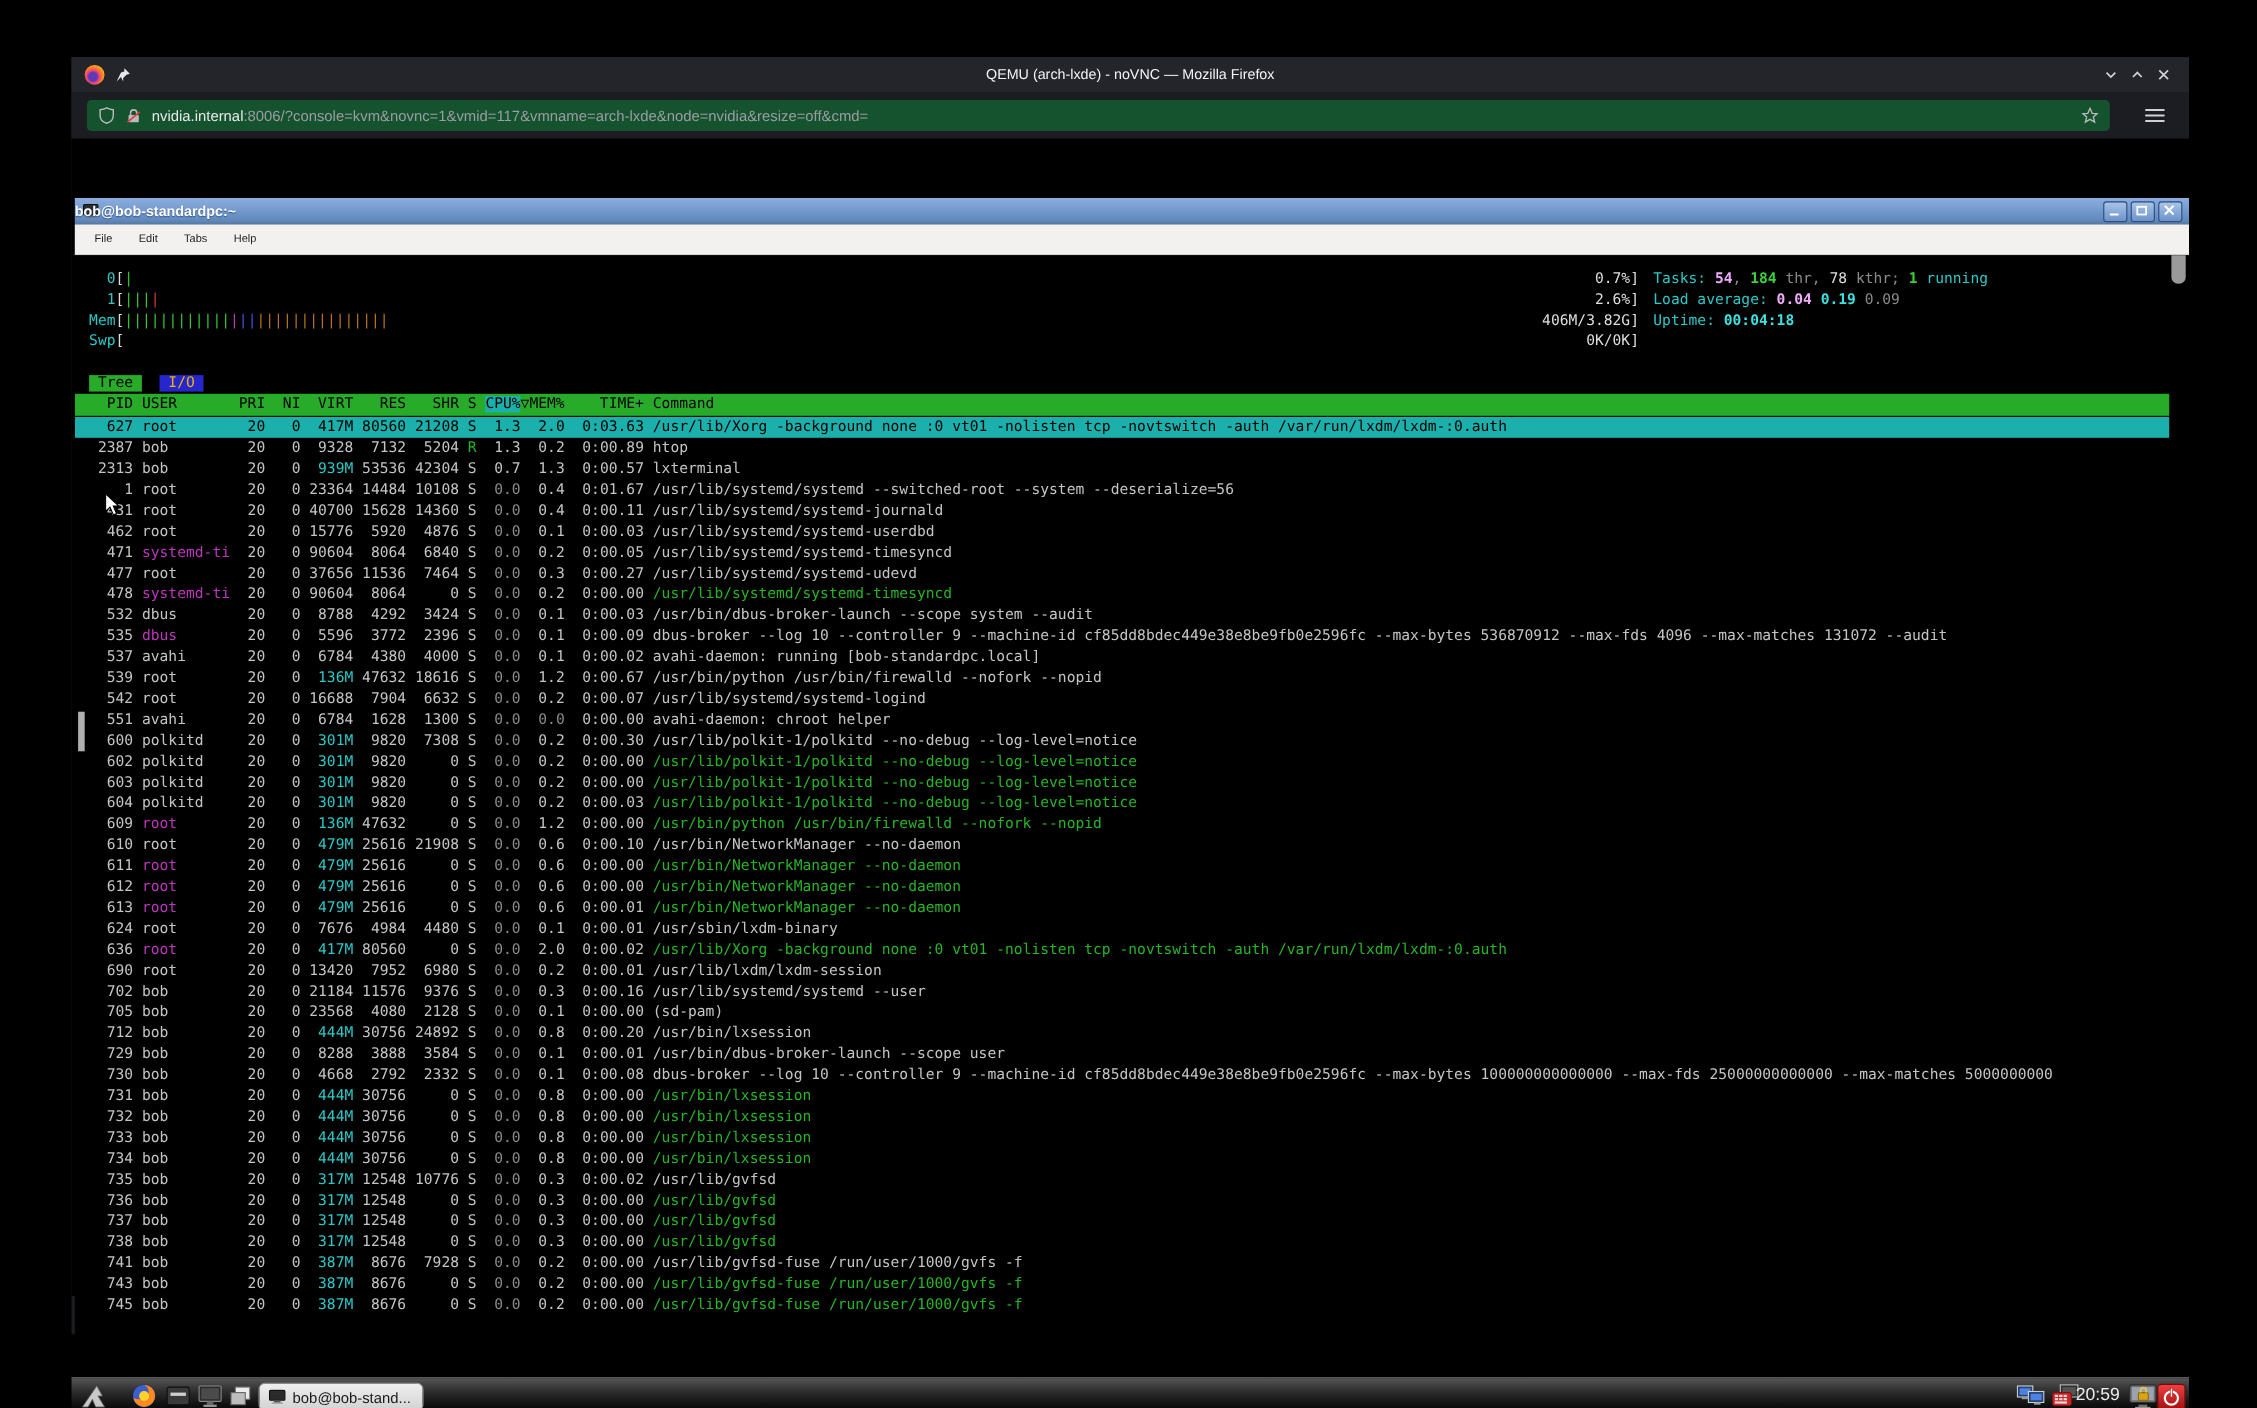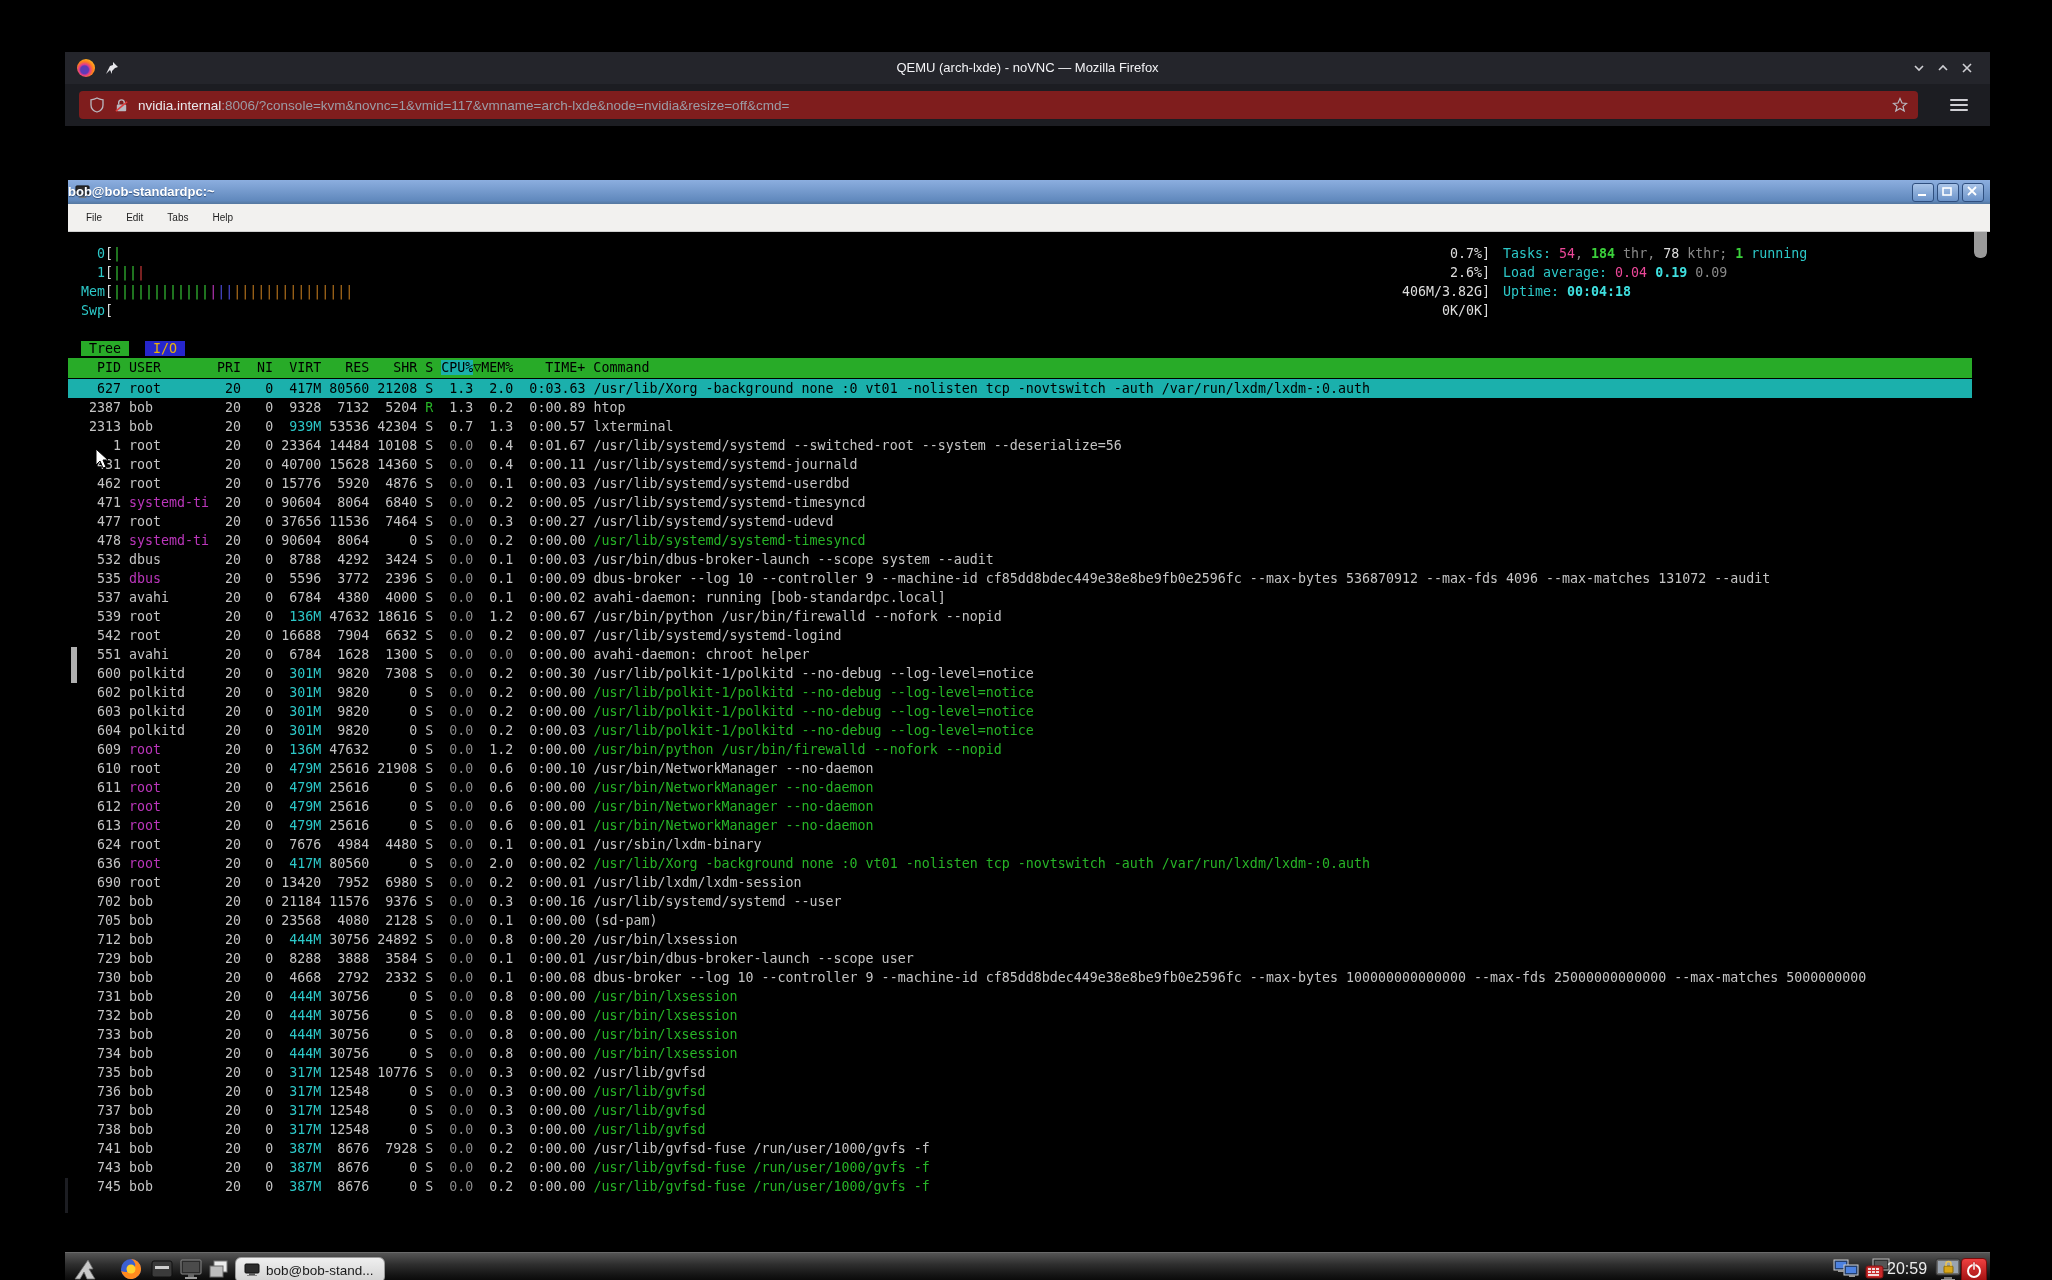--- a/index.html
+++ b/index.html
@@ -8,21 +8,21 @@
   
   #ffwin{left:65px;top:52px;width:1925px;height:1161px;background:#1c1d22;}
   #fftitle{left:0;top:0;width:100%;height:32px;background:#24252b;}
   #fftitle .title{position:absolute;left:0;right:0;top:8px;text-align:center;color:#f3f3f6;font-size:13px;}
   .fflogo{position:absolute;left:12px;top:7px;width:18px;height:18px;border-radius:50%;
     background:radial-gradient(circle at 42% 60%, #5e3bb5 0 26%, #e23b8d 36%, #ff7d1f 55%, #ffb321 75%, #ffe14d 95%);}
   .pinicon{position:absolute;left:40px;top:9px;}
   .winctl{position:absolute;top:9px;width:14px;height:14px;}
   
   #ffnav{left:0;top:32px;width:100%;height:42px;background:#1c1d22;}
-  #urlfield{position:absolute;left:14px;top:7px;right:72px;height:28px;background:#7f1d1d;border-radius:4px;
+  #urlfield{position:absolute;left:14px;top:7px;right:72px;height:28px;background:#14532d;border-radius:4px;
     display:flex;align-items:center;padding:0 10px;gap:9px;text-align:center;}
   #urltext{font-size:13.5px;white-space:nowrap;overflow:hidden;}
   #urltext .host{color:#e8e8ec;} #urltext .rest{color:#9c9ca6;}
   .staricon{margin-left:auto;}
   .hamb{position:absolute;right:22px;top:12px;width:18px;height:14px;}
   .hamb div{height:2px;background:#cfcfd4;margin:3px 0;border-radius:1px;}
   
   #vnc{left:0;top:74px;width:100%;height:1052px;background:#000;}
   
   #termtitle{left:3px;top:54px;width:1922px;height:24px;
@@ -34,21 +34,21 @@
   .termico{position:absolute;left:7px;top:4px;}
   #termmenu{left:3px;top:78px;width:1922px;height:28px;background:#f2f1ef;border-bottom:1px solid #cfcfcf;
     display:flex;align-items:center;padding-left:6px;box-sizing:border-box;}
   .menu-item{color:#1d1d1d;font-size:10px;padding:0 12px;}
   
   #term{left:3px;top:106px;width:1922px;height:983px;background:#000;
     font-family:"DejaVu Sans Mono",monospace;font-size:13.3px;line-height:19px;white-space:pre;overflow:hidden;}
   #term .c-def{color:#c4c4c4;} #term .c-dim{color:#8a8a8a;} #term .c-cap{color:#2cc8c8;}
   #term .c-cyn{color:#2cc8c8;} #term .c-bcyn{color:#3fe0e0;font-weight:bold;}
   #term .c-grn{color:#27b427;} #term .c-bgrn{color:#3bd13b;font-weight:bold;}
-  #term .c-mag{color:#bb36bb;} #term .c-bwht{color:#ec4899;font-weight:normal;}
+  #term .c-mag{color:#bb36bb;} #term .c-bwht{color:#f0abfc;font-weight:bold;}
   #term .c-wht{color:#dedede;}
   .meter-line{position:absolute;left:13px;width:1409px;height:19px;}
   .meter-right{position:absolute;right:0;top:0;}
   .bar-g{color:#35c435;} .bar-r{color:#d23b3b;} .bar-b{color:#4d4ddd;} .bar-m{color:#bb36bb;} .bar-o{color:#b5731d;}
   #tabsline{position:absolute;left:13px;top:107px;height:19px;}
   .tab-main{background:#28ab28;color:#000;}
   .tab-io{background:#2626cc;color:#eab308;}
   #hdr{position:absolute;left:0;top:126px;width:1904px;height:20px;background:#28ab28;color:#000;padding-left:13px;box-sizing:border-box;}
   .hdr-sort{background:#1bb0ac;}
   #rows{position:absolute;left:0;top:131px;width:1904px;margin-top:16px;}

